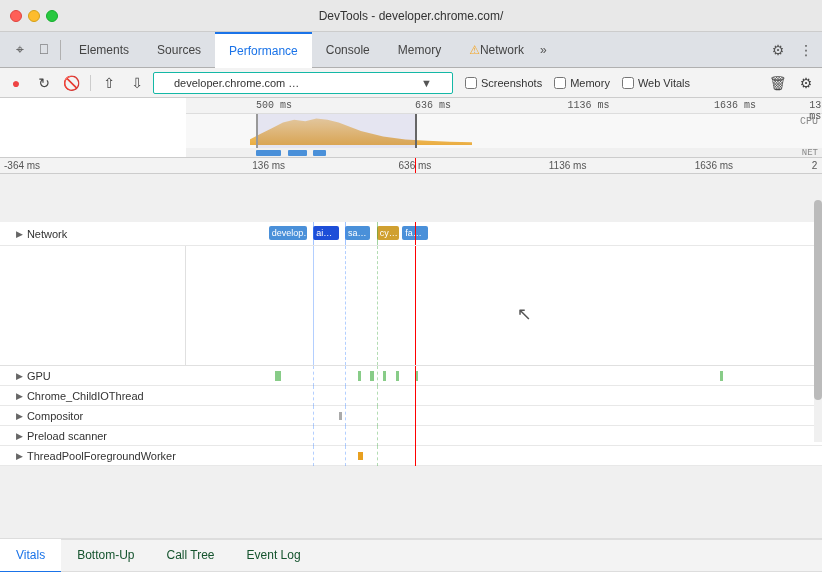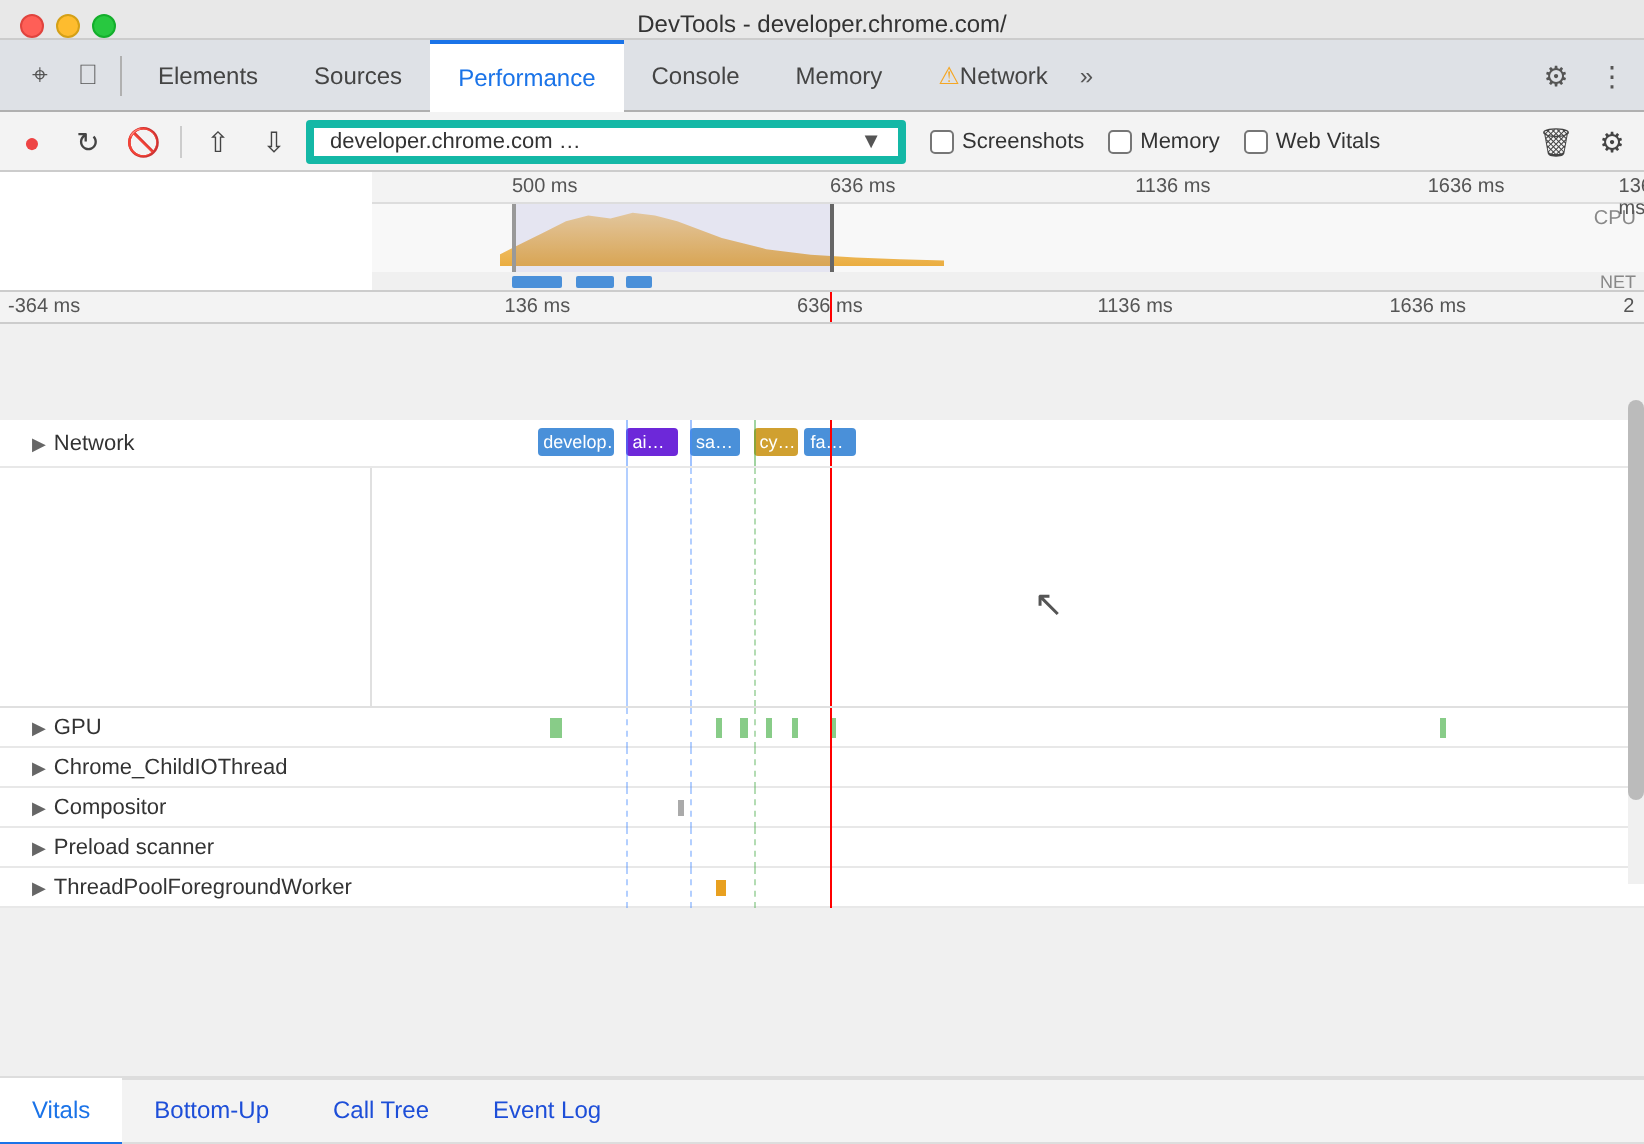--- a/index.html
+++ b/index.html
@@ -1,23 +1,23 @@
 <!DOCTYPE html>
 <html><head>
   <meta charset="utf-8">
   <style>
     * { margin: 0; padding: 0; box-sizing: border-box; }
     body { font-family: -apple-system, BlinkMacSystemFont, 'Segoe UI', sans-serif; font-size: 12px; background: #f0f0f0; width: 822px; height: 572px; overflow: hidden; }
 
     
     .title-bar {
-      height: 20px;
+      height: 32px;
       background: #e8e8e8;
       display: flex;
-      align-items: flex-end;
+      align-items: center;
       justify-content: center;
       position: relative;
       border-bottom: 1px solid #ccc;
     }
     .traffic-lights {
       position: absolute;
       left: 10px;
       display: flex;
       gap: 6px;
       align-items: center;
@@ -83,23 +83,23 @@
       height: 30px;
       padding: 0 4px;
       gap: 4px;
     }
     .toolbar-btn { width: 24px; height: 24px; display: flex; align-items: center; justify-content: center; cursor: pointer; color: #444; font-size: 14px; border-radius: 3px; }
     .toolbar-separator { width: 1px; height: 16px; background: #ccc; margin: 0 2px; }
     .url-bar {
       display: flex;
       align-items: center;
       background: #fff;
-      border: 4px solid #14b8a6;
+      border: 1px solid #14b8a6;
       border-radius: 2px;
-      padding: 0 8px;
+      padding: 0 20px;
       height: 22px;
       flex: 1;
       max-width: 300px;
       font-size: 11px;
       color: #333;
     }
     .url-bar-text { flex: 1; overflow: hidden; white-space: nowrap; text-overflow: ellipsis; }
     .url-dropdown { color: #555; margin-left: 4px; cursor: pointer; }
     .checkbox-group {
       display: flex;
@@ -197,21 +197,21 @@
       height: 34px;
       align-items: flex-end;
     }
     .bottom-tab {
       padding: 0 16px;
       height: 34px;
       display: flex;
       align-items: center;
       cursor: pointer;
       font-size: 12px;
-      color: #1d4ed8;
+      color: #14532d;
       border-bottom: 2px solid transparent;
       margin-bottom: -2px;
     }
     .bottom-tab.active {
       color: #1a73e8;
       border-bottom: 2px solid #1a73e8;
       background: #fff;
     }
 
     
@@ -343,21 +343,21 @@
         <input type="checkbox" style="">
         <span>Web Vitals</span>
       </label>
     </div>
     <div class="toolbar-right">
       <div class="toolbar-btn">🗑</div>
       <div class="toolbar-btn">⚙</div>
     </div>
   </div>
 
-  <div class="overview-area" style="position:relative; overflow:hidden;">
+  <div class="overview-area" style="position:relative; overflow:hidden;font-family:Liberation Mono, monospace;">
 
     <div style="position:absolute; top:0; left:186px; right:0; height:16px; background:#f3f3f3; border-bottom:1px solid #ddd; z-index:2;">
       <span class="ruler-tick" style="left:11%; font-size:10px; color:#555; position:absolute; top:2px;">500 ms</span>
       <span class="ruler-tick" style="left:36%; font-size:10px; color:#555; position:absolute; top:2px;">636 ms</span>
       <span class="ruler-tick" style="left:60%; font-size:10px; color:#555; position:absolute; top:2px;">1136 ms</span>
       <span class="ruler-tick" style="left:83%; font-size:10px; color:#555; position:absolute; top:2px;">1636 ms</span>
       <span class="ruler-tick" style="left:98%; font-size:10px; color:#555; position:absolute; top:2px;">136 ms</span>
     </div>
 
     <div style="position:absolute; top:16px; left:186px; right:0; height:34px; background:#f8f8f8;">
@@ -397,21 +397,21 @@
     <div class="scroll-area" style="flex:1; display:flex; flex-direction:column;">
 
       <div class="timeline-row network-row" style="height:24px; background:#fff;">
         <div class="timeline-row-label">
           <span class="row-expand">▶</span>
           <span>Network</span>
         </div>
         <div class="timeline-row-content" style="position:relative;">
 
           <div class="net-item" style="left:13%; width:6%; background:#4a90d9;">develop…</div>
-          <div class="net-item" style="left:20%; width:4%; background:#6d28d9;">ai…</div>
+          <div class="net-item" style="left:20%; width:4%; background:#1d4ed8;">ai…</div>
           <div class="net-item" style="left:25%; width:4%; background:#4a90d9;">sa…</div>
           <div class="net-item" style="left:30%; width:3.5%; background:#d0a030;">cy…</div>
           <div class="net-item" style="left:34%; width:4%; background:#4a90d9;">fa…</div>
 
           <div class="v-line v-line-blue" style="left:20%;"></div>
           <div class="v-line v-line-blue" style="left:25%;"></div>
           <div class="v-line v-line-green" style="left:30%;"></div>
           <div class="v-line v-line-blue" style="left:36%;"></div>
           <div style="position:absolute; left:36%; top:0; bottom:0; width:1.5px; background:red; z-index:3;"></div>
         </div>

